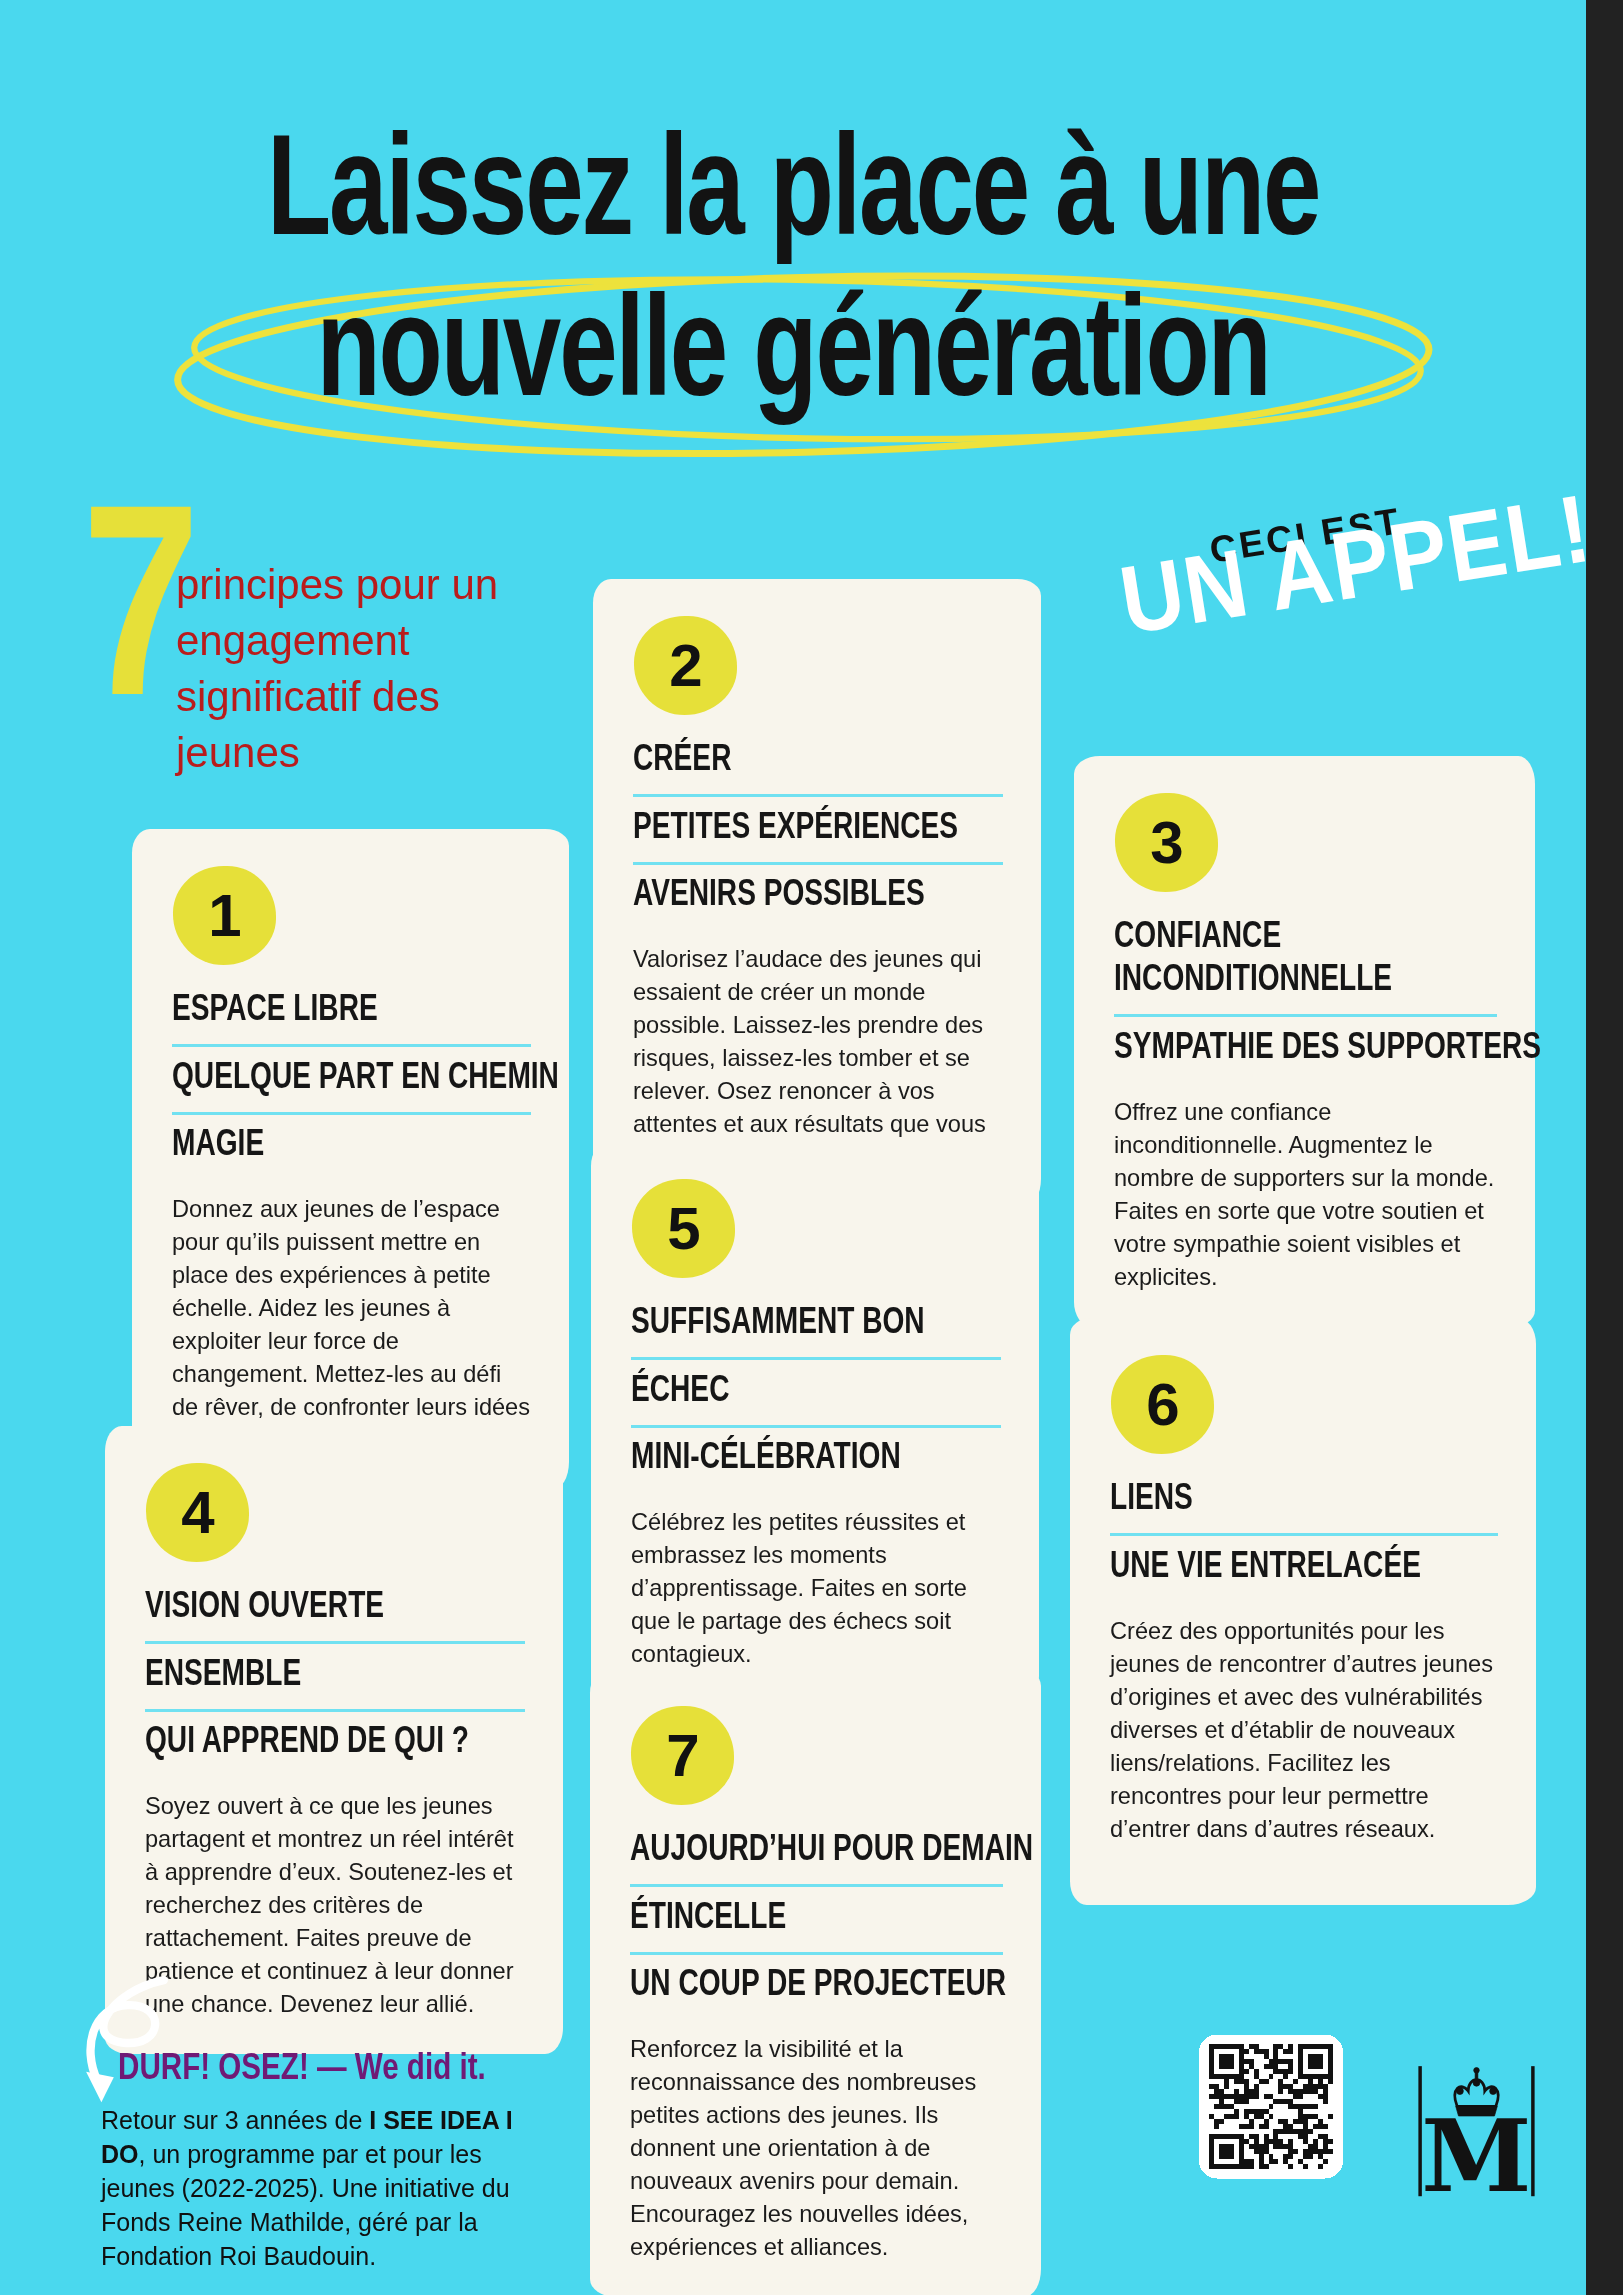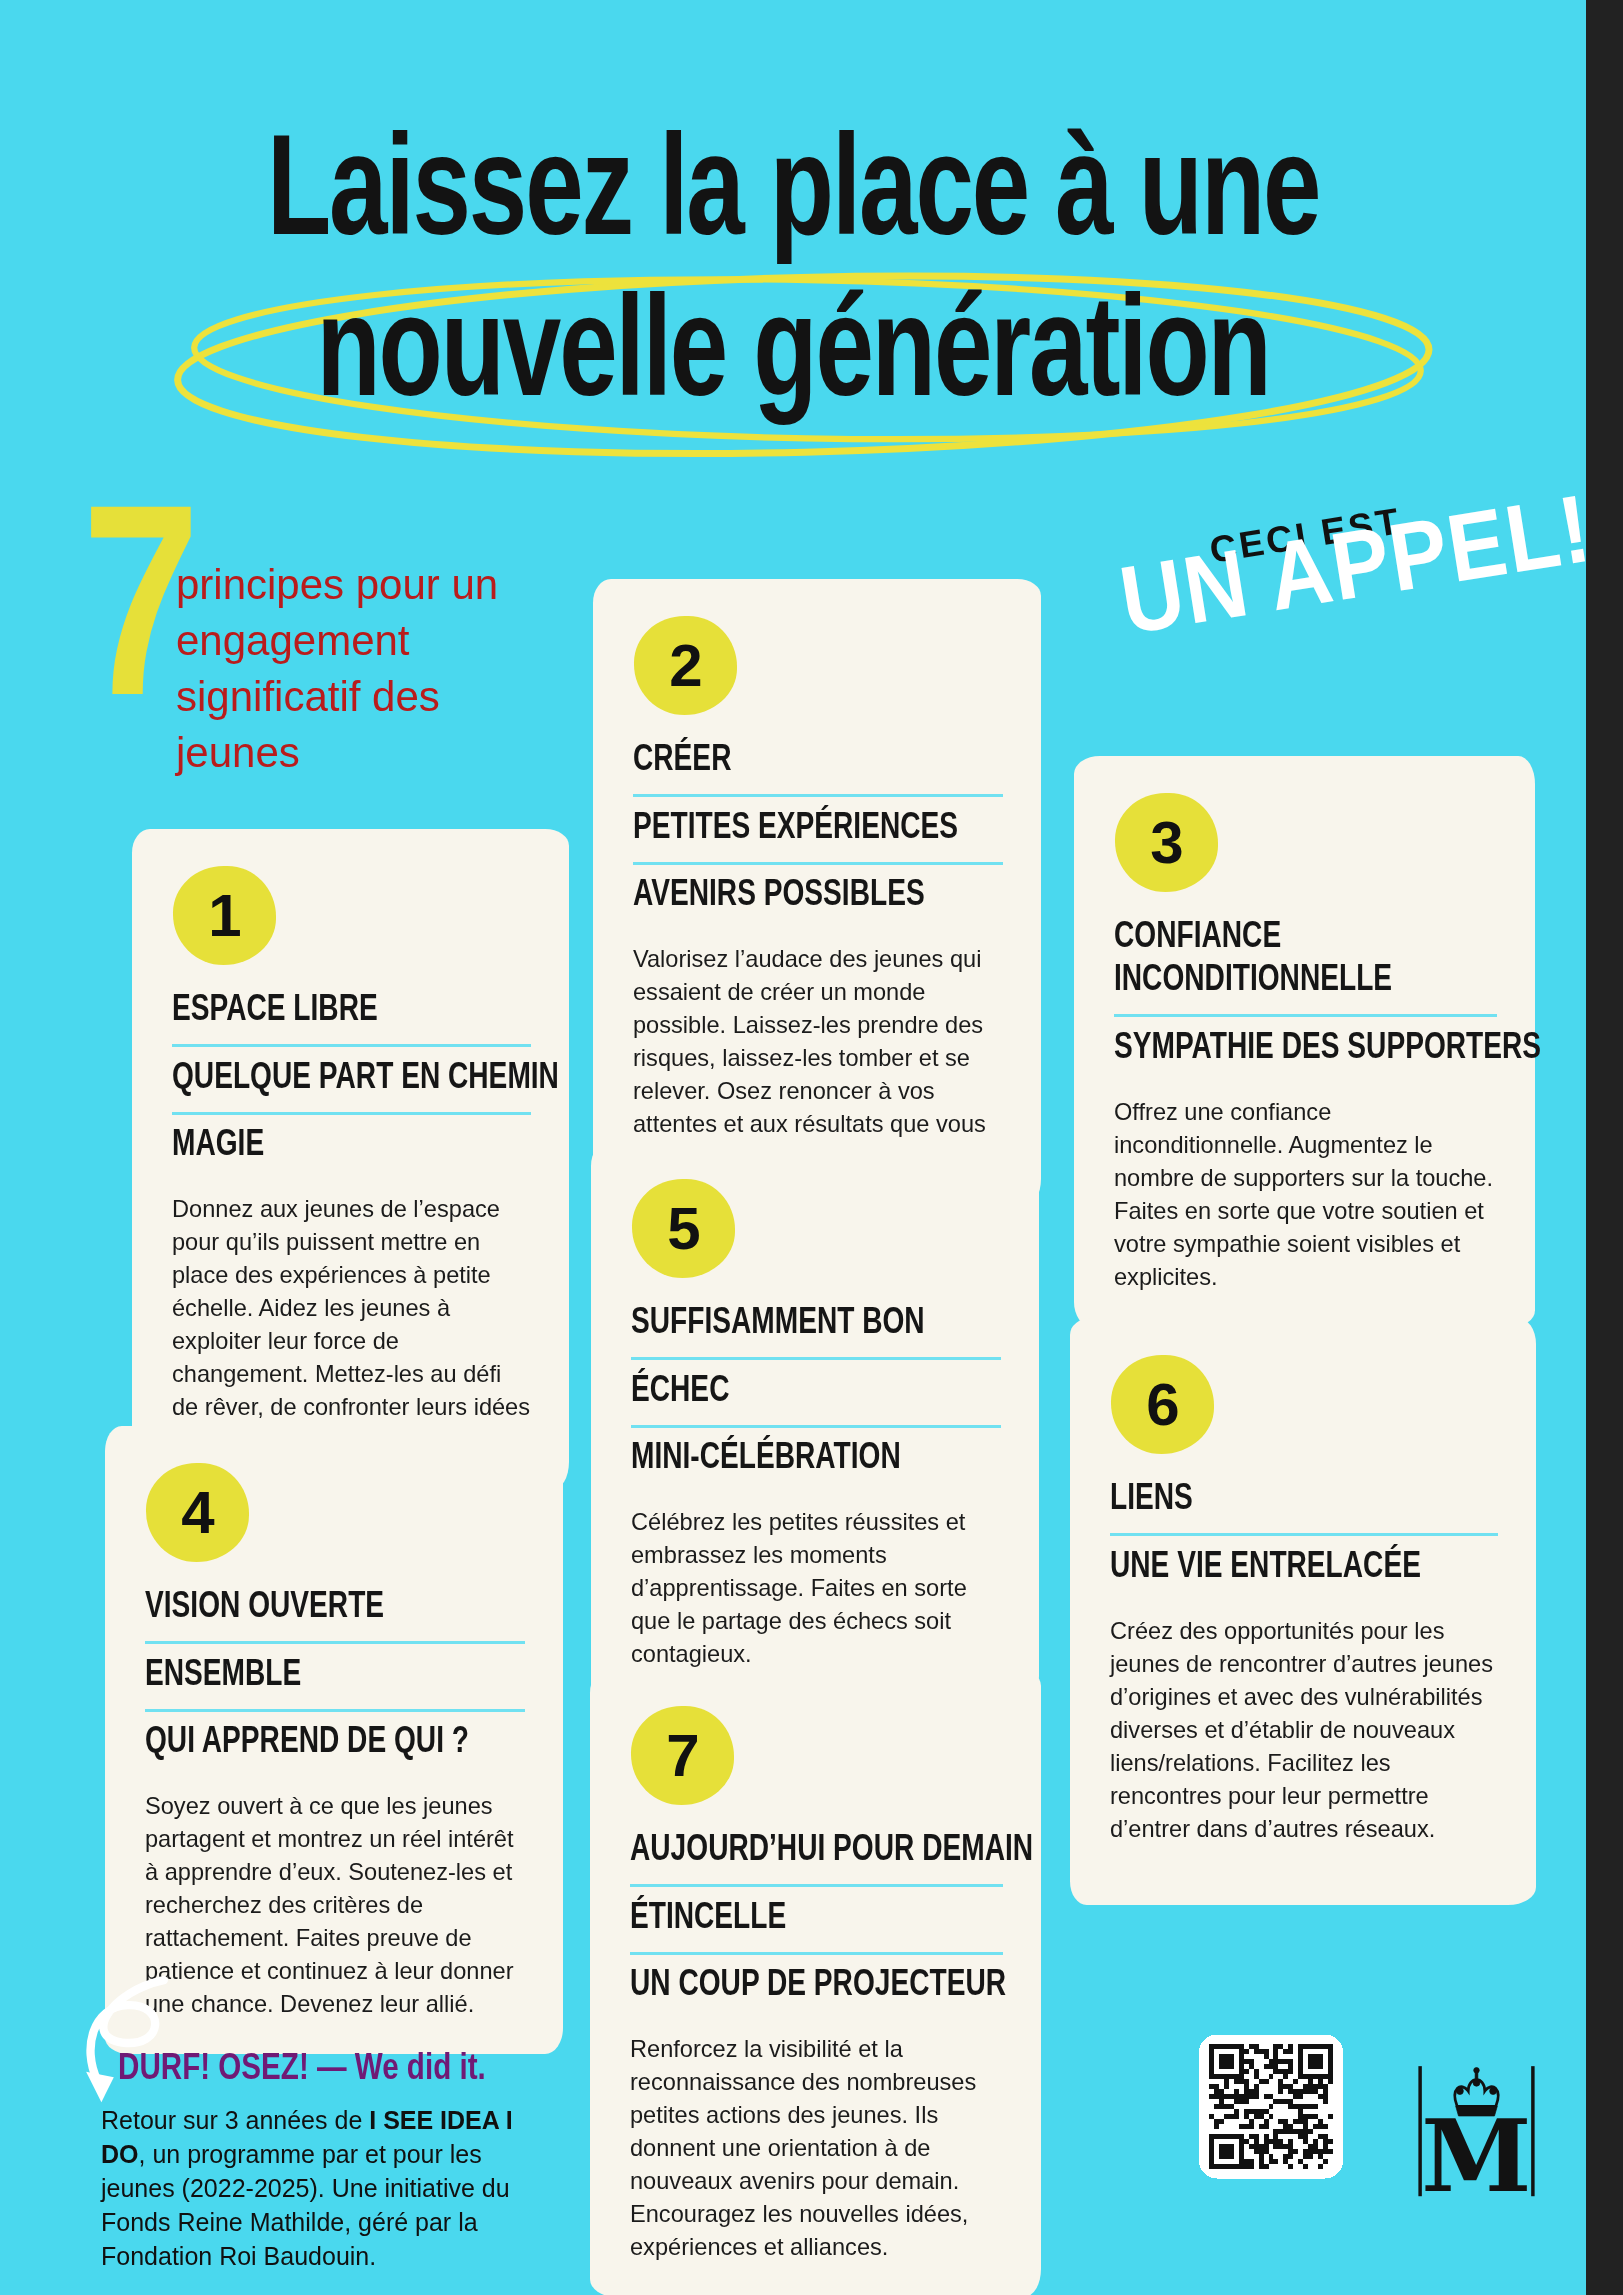--- a/index.html
+++ b/index.html
@@ -84,21 +84,21 @@
     <div class="hdr rule"><span>PETITES EXPÉRIENCES</span></div>
     <div class="hdr"><span>AVENIRS POSSIBLES</span></div>
     <div class="body">Valorisez l’audace des jeunes qui essaient de créer un monde possible. Laissez-les prendre des risques, laissez-les tomber et se relever. Osez renoncer à vos attentes et aux résultats que vous escomptez.</div>
   </div>
 
   <div class="card c3">
     <div class="num">3</div>
     <div class="hdr rule wrap"><span>CONFIANCE INCONDITIONNELLE</span></div>
     <div class="hdr"><span>SYMPATHIE DES SUPPORTERS</span></div>
 
-    <div class="body">Offrez une confiance inconditionnelle. Augmentez le nombre de supporters sur la touche. Faites en sorte que votre soutien et votre sympathie soient visibles et explicites.</div>
+    <div class="body">Offrez une confiance inconditionnelle. Augmentez le nombre de supporters sur la monde. Faites en sorte que votre soutien et votre sympathie soient visibles et explicites.</div>
   </div>
 
   <div class="card c4">
     <div class="num">4</div>
     <div class="hdr rule"><span>VISION OUVERTE</span></div>
     <div class="hdr rule"><span>ENSEMBLE</span></div>
     <div class="hdr"><span>QUI APPREND DE QUI ?</span></div>
     <div class="body">Soyez ouvert à ce que les jeunes partagent et montrez un réel intérêt à apprendre d’eux. Soutenez-les et recherchez des critères de rattachement. Faites preuve de patience et continuez à leur donner une chance. Devenez leur allié.</div>
   </div>
 

